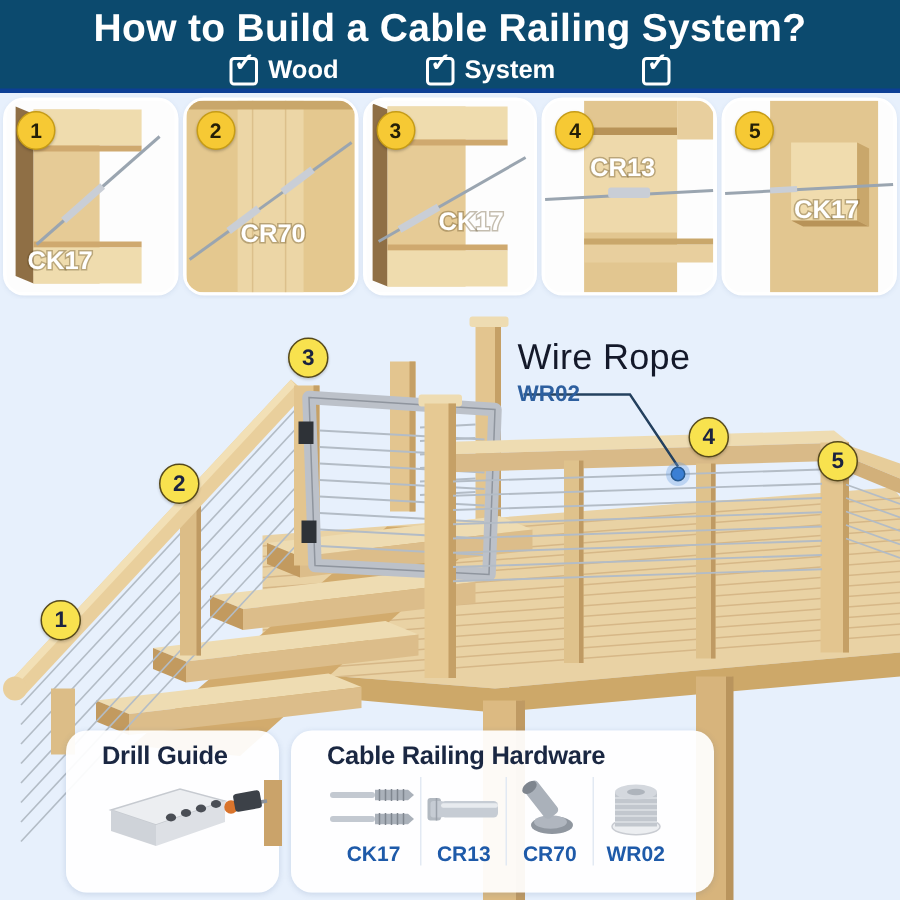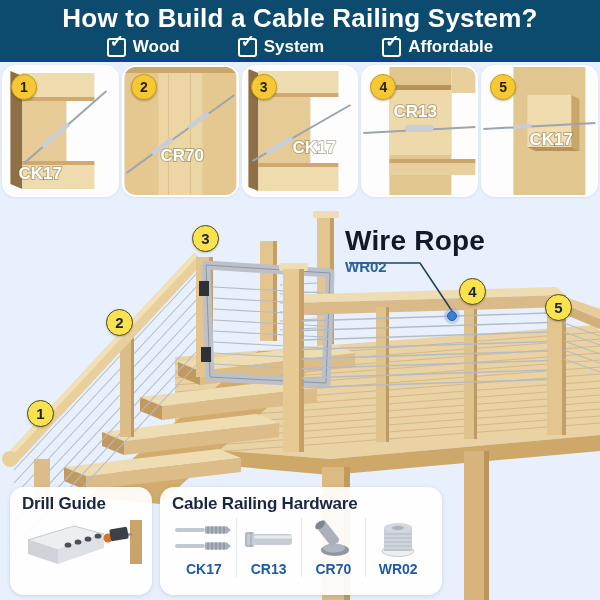--- a/index.html
+++ b/index.html
@@ -25,26 +25,26 @@
          display:flex;align-items:center;justify-content:center;box-shadow:0 1px 2px rgba(0,0,0,.25);}
   .tlabel{font-weight:bold;font-size:17px;fill:#fff;paint-order:stroke;stroke:rgba(90,70,30,.35);stroke-width:2px;}
 
   
   .diagram{position:absolute;left:0;top:199px;width:600px;height:401px;}
   .diagram > svg{position:absolute;left:0;top:0;}
   .callout{position:absolute;width:25px;height:25px;border-radius:50%;background:#f8e24e;
            border:1.5px solid #56491b;color:#1b2340;font-weight:bold;font-size:15px;
            display:flex;align-items:center;justify-content:center;box-shadow:0 1px 2px rgba(0,0,0,.2);}
   .wire-label{position:absolute;left:345px;top:26px;}
-  .wire-title{font-size:28px;font-weight:bold;color:#14192a;letter-spacing:.2px;}
+  .wire-title{font-size:24px;font-weight:normal;color:#14192a;letter-spacing:.2px;}
   .wire-code{font-size:15px;font-weight:bold;color:#2d5f9f;margin-top:1px;}
 
   
   .panel{position:absolute;top:487px;height:108px;background:rgba(255,255,255,.93);
-         border-radius:14px;box-sizing:border-box;padding:7px 12px;box-shadow:0 1px 4px rgba(60,90,140,.18);}
+         border-radius:14px;box-sizing:border-box;padding:7px 24px;box-shadow:0 1px 4px rgba(60,90,140,.18);margin-left:34px;}
   .panel-title{font-size:17px;font-weight:bold;color:#1a2742;letter-spacing:-.2px;}
   .code{color:#1e5aa9;font-weight:bold;font-size:14px;}
   .p-drill{left:10px;width:142px;}
   .p-hw{left:160px;width:282px;}
   .p-cut{left:452px;width:140px;}
   .hw-row{display:flex;margin-top:4px;}
   .hw-cell{flex:1;display:flex;flex-direction:column;align-items:center;justify-content:flex-end;gap:3px;}
   .hw-cell + .hw-cell{border-left:1px solid #e2e9f3;}
   .drill-code{margin-top:0px;}
   .cut-code{text-align:center;margin-top:-2px;padding-left:30px;}
@@ -66,21 +66,20 @@
       <div class="feature">
         <span class="cb">
             <span>✓</span>
           </span>
         <span>System</span>
       </div>
       <div class="feature">
         <span class="cb">
             <span>✓</span>
           </span>
-        <span>Affordable</span>
       </div>
     </div>
   </div>
 
   <div class="thumbs">
 
     <div class="thumb">
       <svg viewBox="0 0 112 128">
         <rect width="112" height="128" fill="#fdfdfd"></rect>
         <polygon points="6,4 18,9 18,122 6,117" fill="#8f6f45"></polygon>

